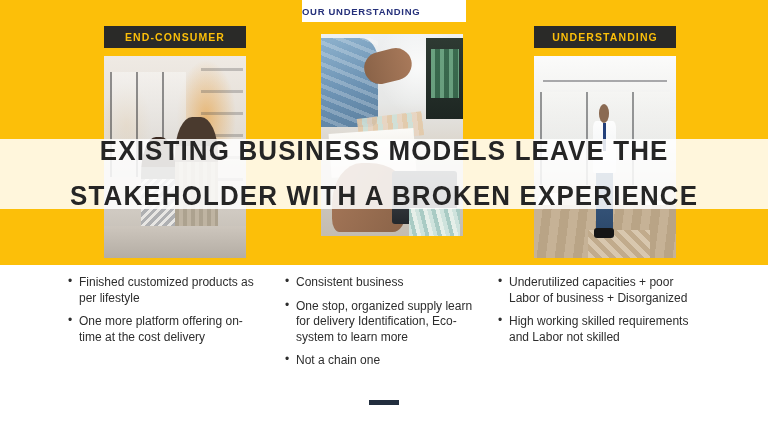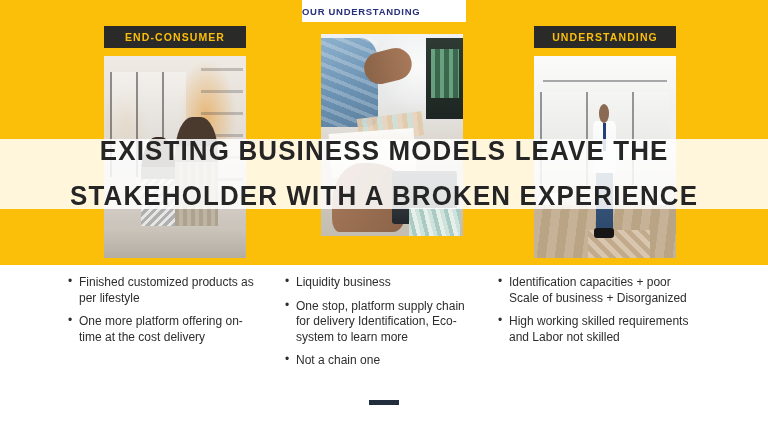--- a/index.html
+++ b/index.html
@@ -352,27 +352,27 @@
   </div>
 
   <div id="bottom">
 
     <ul class="bul" id="bul0">
       <li>Finished customized products as per lifestyle</li>
       <li>One more platform offering on-time at the cost delivery</li>
     </ul>
 
     <ul class="bul" id="bul1">
-      <li>Liquidity business</li>
-      <li>One stop, platform supply chain for delivery Identification, Eco- system to learn more</li>
+      <li>Consistent business</li>
+      <li>One stop, organized supply learn for delivery Identification, Eco- system to learn more</li>
       <li>Not a chain one</li>
     </ul>
 
     <ul class="bul" id="bul2">
-      <li>Identification capacities + poor Scale of business + Disorganized</li>
+      <li>Underutilized capacities + poor Labor of business + Disorganized</li>
       <li>High working skilled requirements and Labor not skilled</li>
     </ul>
 
   </div>
 
   <div id="dash"></div>
 
 </div>
 
 </body></html>

